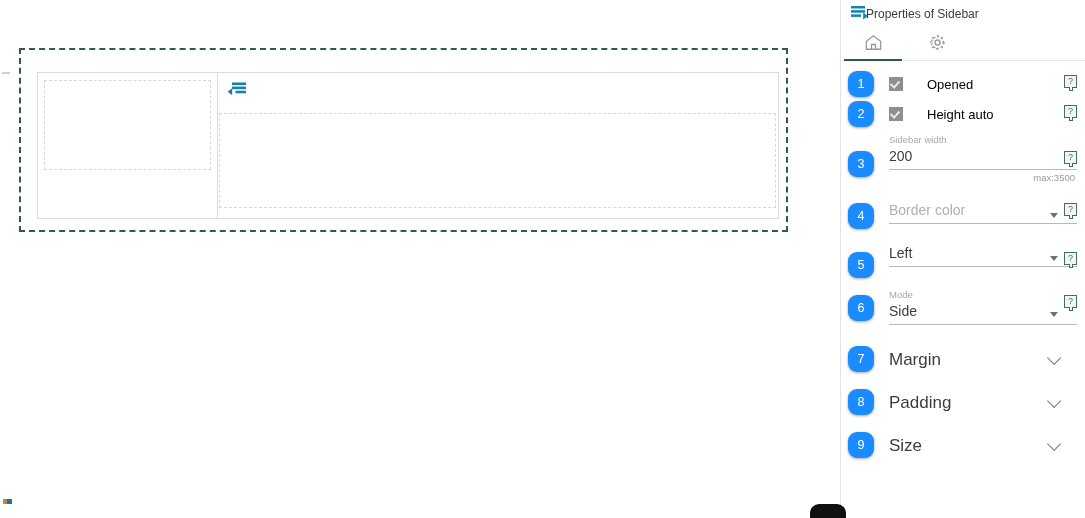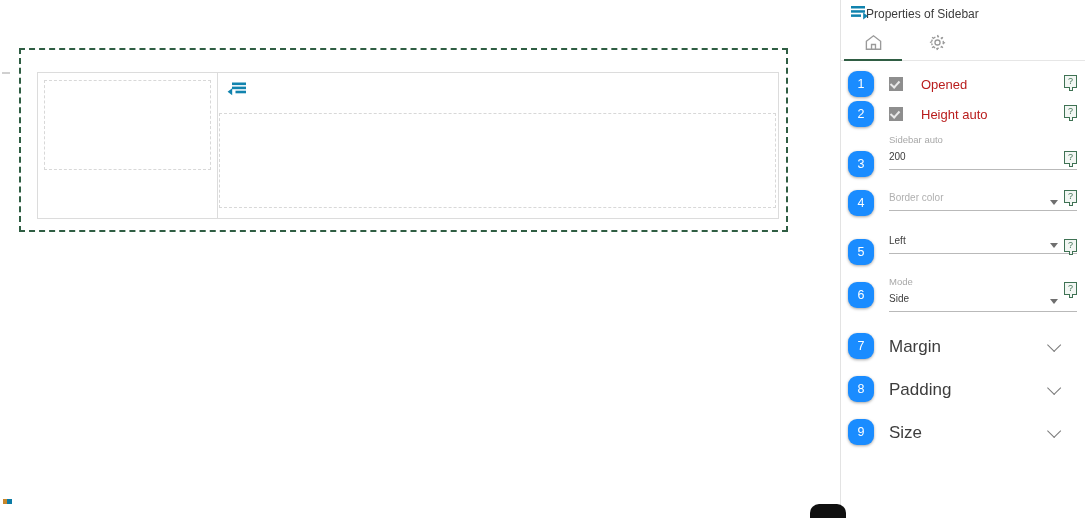--- a/index.html
+++ b/index.html
@@ -231,34 +231,34 @@
     left: 3px;
     top: 2px;
     width: 6px;
     height: 9px;
     border: solid #e9e9e9;
     border-width: 0 2px 2px 0;
     transform: rotate(42deg);
     box-sizing: border-box;
   }
   .check-label {
-    margin-left: 18px;
+    margin-left: 24px;
     font-size: 13px;
-    color: #b91c1c;
+    color: #000000;
   }
 
   
   .field-label {
     font-size: 9.5px;
     color: #a8a8a8;
     line-height: 12px;
     padding-top: 3px;
   }
   .field-value {
-    font-size: 10px;
+    font-size: 14px;
     color: #3d3d3d;
     line-height: 21px;
     border-bottom: 1px solid #b9b9b9;
     padding-bottom: 2px;
     padding-right: 20px;
   }
   .field-value.placeholder {
     color: #b0b0b0;
   }
   .field-hint {
@@ -394,23 +394,24 @@
       <div class="badge" style="top:2px;">2</div>
       <div class="check-row">
         <span class="cbox"></span>
         <span class="check-label">Height auto</span>
       </div>
       <span class="help-icon" style="top:6px;">?</span>
     </div>
 
     <div class="prop-row" style="padding-top:2px;">
       <div class="badge" style="top:22px;">3</div>
-      <div class="field-label">Sidebar auto</div>
+      <div class="field-label">Sidebar width</div>
       <div class="field-value">200</div>
       <span class="help-icon" style="top:22px;">?</span>
+      <div class="field-hint">max:3500</div>
     </div>
 
     <div class="prop-row" style="padding-top:17px;">
       <div class="badge" style="top:20px;">4</div>
       <div class="field-value placeholder">Border color</div>
       <span class="select-caret"></span>
       <span class="help-icon" style="top:20px;">?</span>
     </div>
 
     <div class="prop-row" style="padding-top:17px;">

